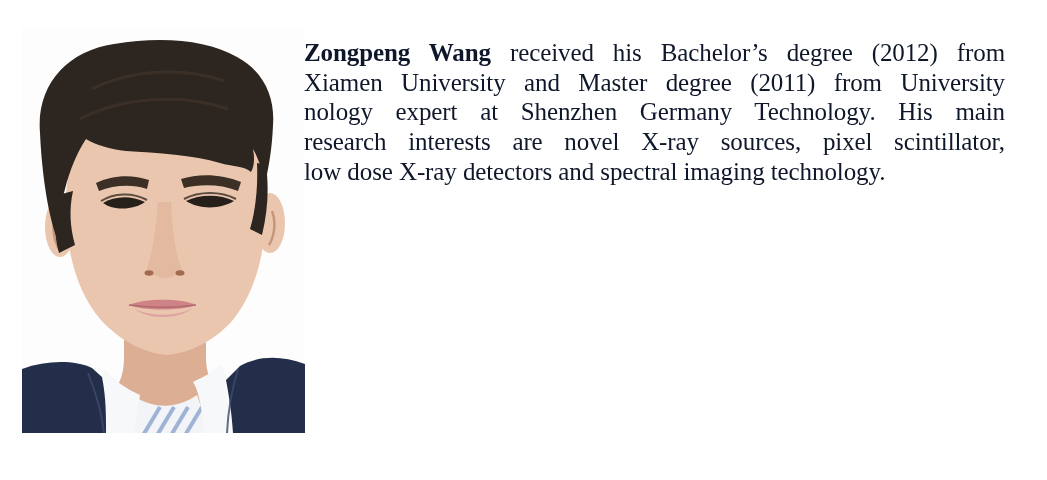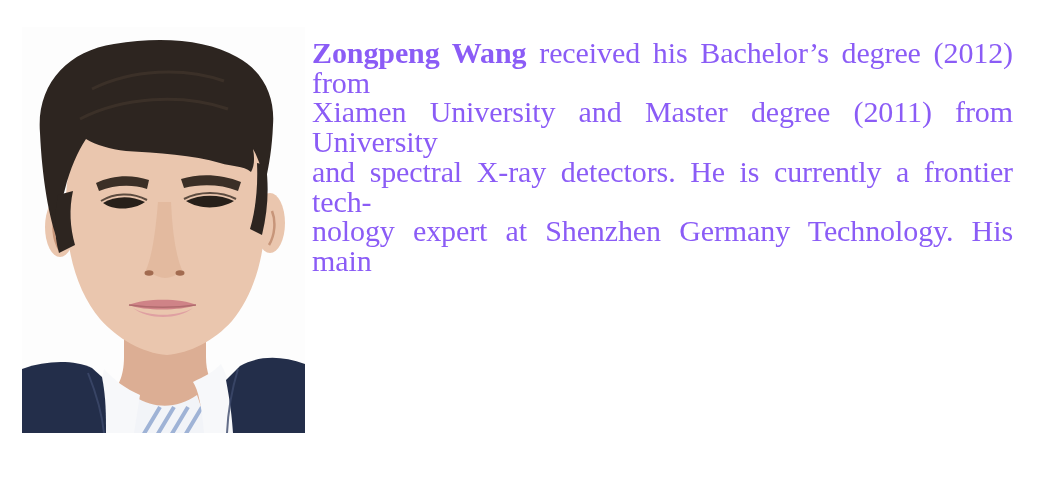--- a/index.html
+++ b/index.html
@@ -14,25 +14,25 @@
   .photo-wrap {
     position: absolute;
     left: 22px;
     top: 27px;
     width: 283px;
     height: 406px;
   }
   .photo-wrap svg { display: block; width: 100%; height: 100%; }
   .bio {
     position: absolute;
-    left: 312px;
+    left: 304px;
     top: 38px;
     width: 701px;
-    color: #8b5cf6;
-    font-size: 30px;
+    color: #0f172a;
+    font-size: 25px;
     line-height: 29.7px;
     letter-spacing: -0.1px;
   }
   .jline { text-align: justify; text-align-last: justify; }
   .lastline { text-align: left; }
   .author-name { font-weight: 700; }
 </style>
 </head>
 <body>
 
@@ -103,17 +103,18 @@
       <path d="M 70,62 C 110,42 162,40 202,54 M 58,92 C 100,70 160,66 206,82" stroke-width="3" fill="none" opacity="0.5" stroke="#4a3b2f"></path>
     </svg>
   </div>
 
   <div class="bio">
     <div class="jline">
       <span class="author-name">Zongpeng Wang</span>
       <span>received his Bachelor’s degree (2012) from</span>
     </div>
     <div class="jline">Xiamen University and Master degree (2011) from University</div>
-    <div class="jline">and spectral X-ray detectors. He is currently a frontier tech-</div>
     <div class="jline">nology expert at Shenzhen Germany Technology. His main</div>
+    <div class="jline">research interests are novel X-ray sources, pixel scintillator,</div>
+    <div class="lastline">low dose X-ray detectors and spectral imaging technology.</div>
   </div>
 
 </div>
 
 </body></html>

